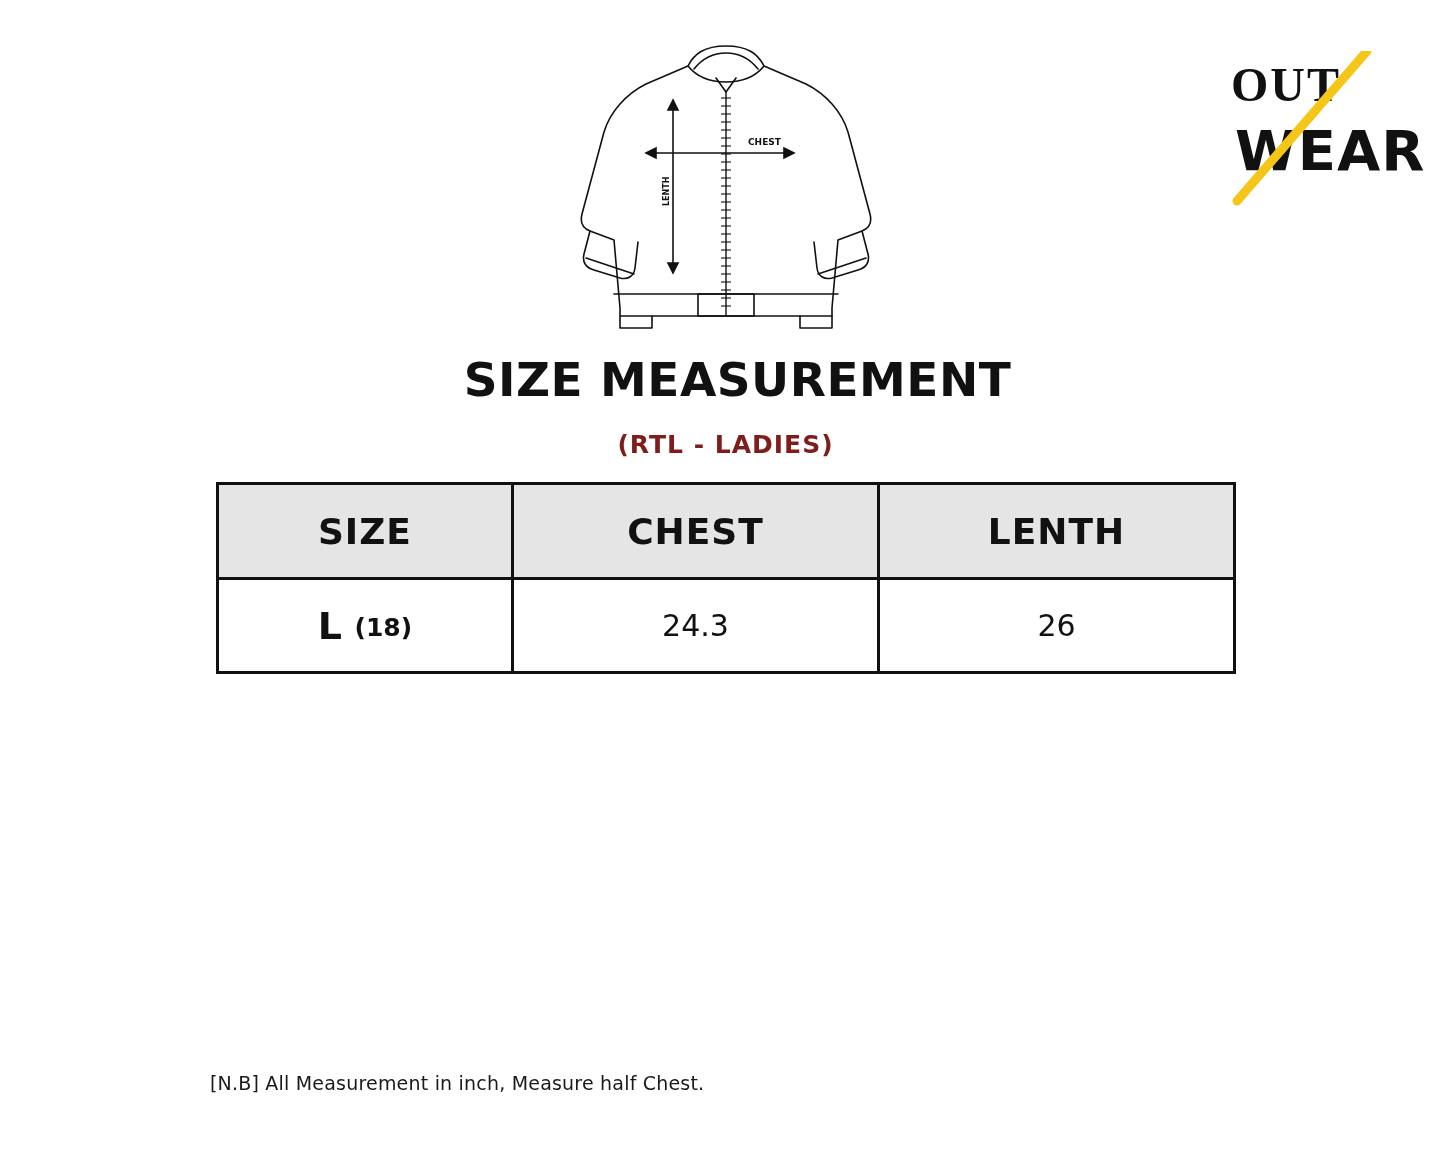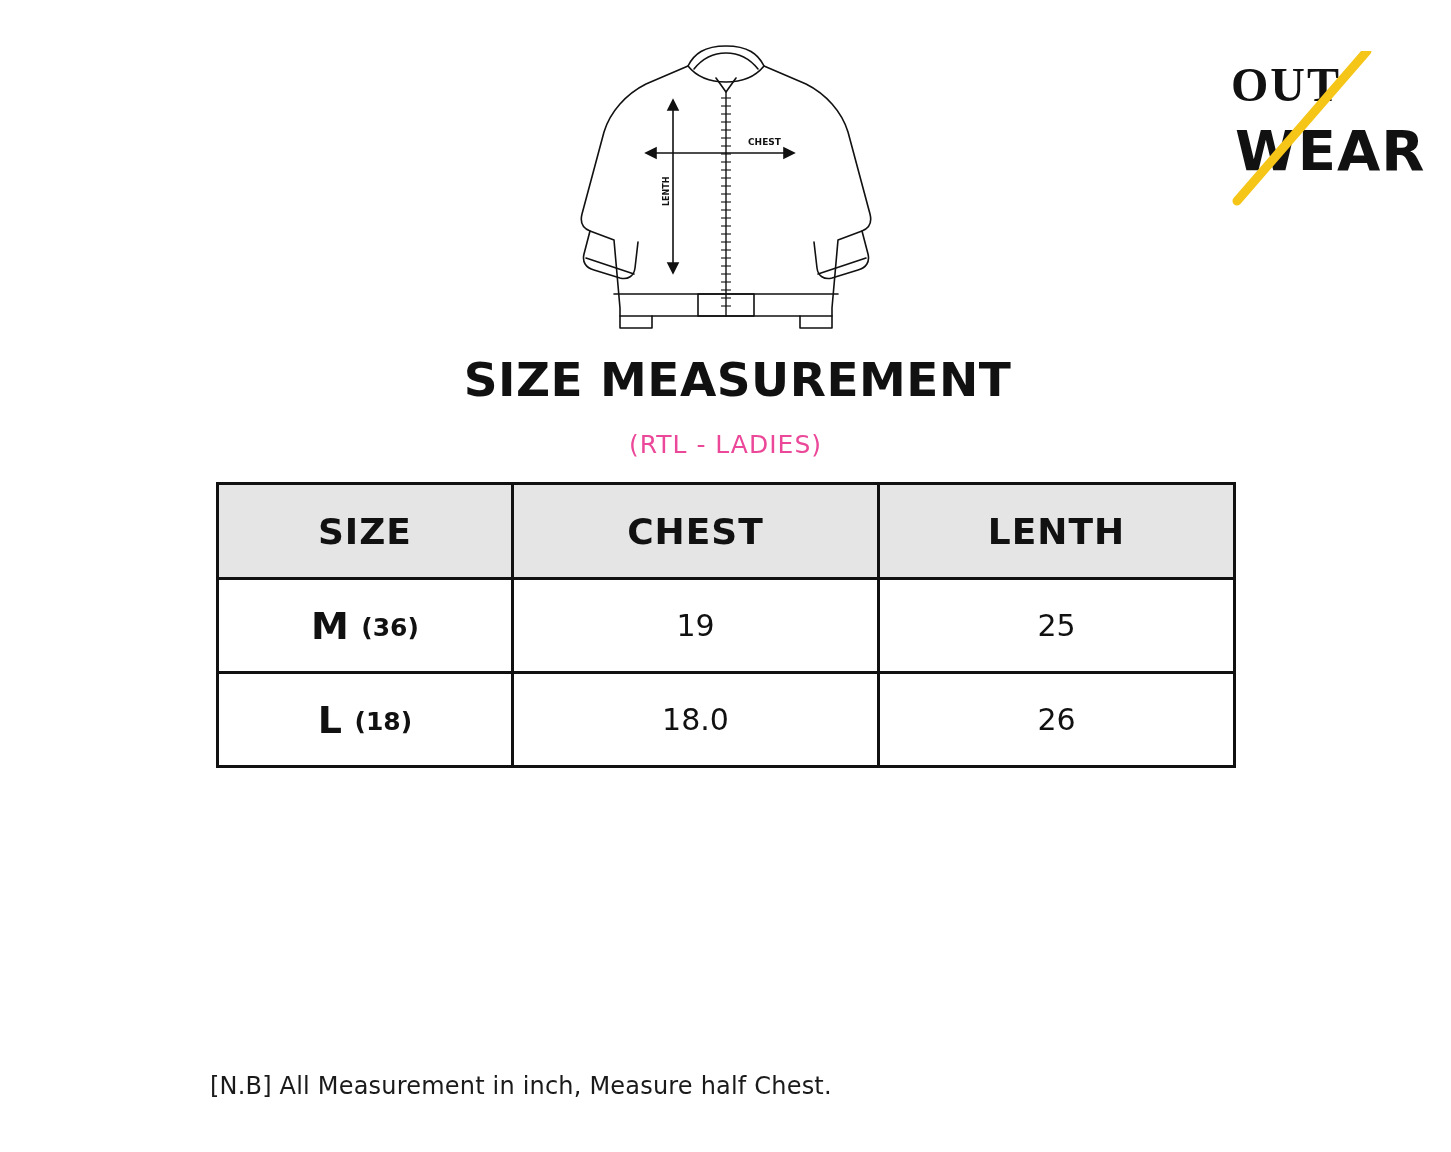--- a/index.html
+++ b/index.html
@@ -83,23 +83,23 @@
     color: #111;
   }
   .subtitle {
     position: absolute;
     top: 430px;
     left: 0;
     width: 100%;
     text-align: center;
     font-family: "DejaVu Sans", sans-serif;
     font-size: 25px;
-    font-weight: 400;
-    letter-spacing: 1px;
-    color: #ec4899;
+    font-weight: 700;
+    letter-spacing: 1px;
+    color: #7f1d1d;
   }
 
   
   .table-wrap {
     position: absolute;
     top: 482px;
     left: 216px;
     width: 1020px;
   }
   table.size-table {
@@ -148,21 +148,21 @@
   col.c1 { width: 29%; }
   col.c2 { width: 36%; }
   col.c3 { width: 35%; }
 
   
   .note {
     position: absolute;
     top: 1072px;
     left: 210px;
     font-family: "DejaVu Sans", sans-serif;
-    font-size: 24px;
+    font-size: 19px;
     font-weight: 400;
     color: #1a1a1a;
     letter-spacing: 0.2px;
   }
 </style>
 </head>
 <body>
 
 <div class="logo">
   <div class="logo-text">
@@ -261,29 +261,22 @@
     <thead>
       <tr>
         <th>SIZE</th>
         <th>CHEST</th>
         <th>LENTH</th>
       </tr>
     </thead>
     <tbody>
       <tr>
         <td class="size-cell">
-          <span class="size-main">M</span><span class="size-paren">(36)</span>
-        </td>
-        <td>19</td>
-        <td>25</td>
-      </tr>
-      <tr>
-        <td class="size-cell">
           <span class="size-main">L</span><span class="size-paren">(18)</span>
         </td>
-        <td>18.0</td>
+        <td>24.3</td>
         <td>26</td>
       </tr>
     </tbody>
   </table>
 </div>
 
 <div class="note">[N.B] All Measurement in inch, Measure half Chest.</div>
 
 </body></html>

